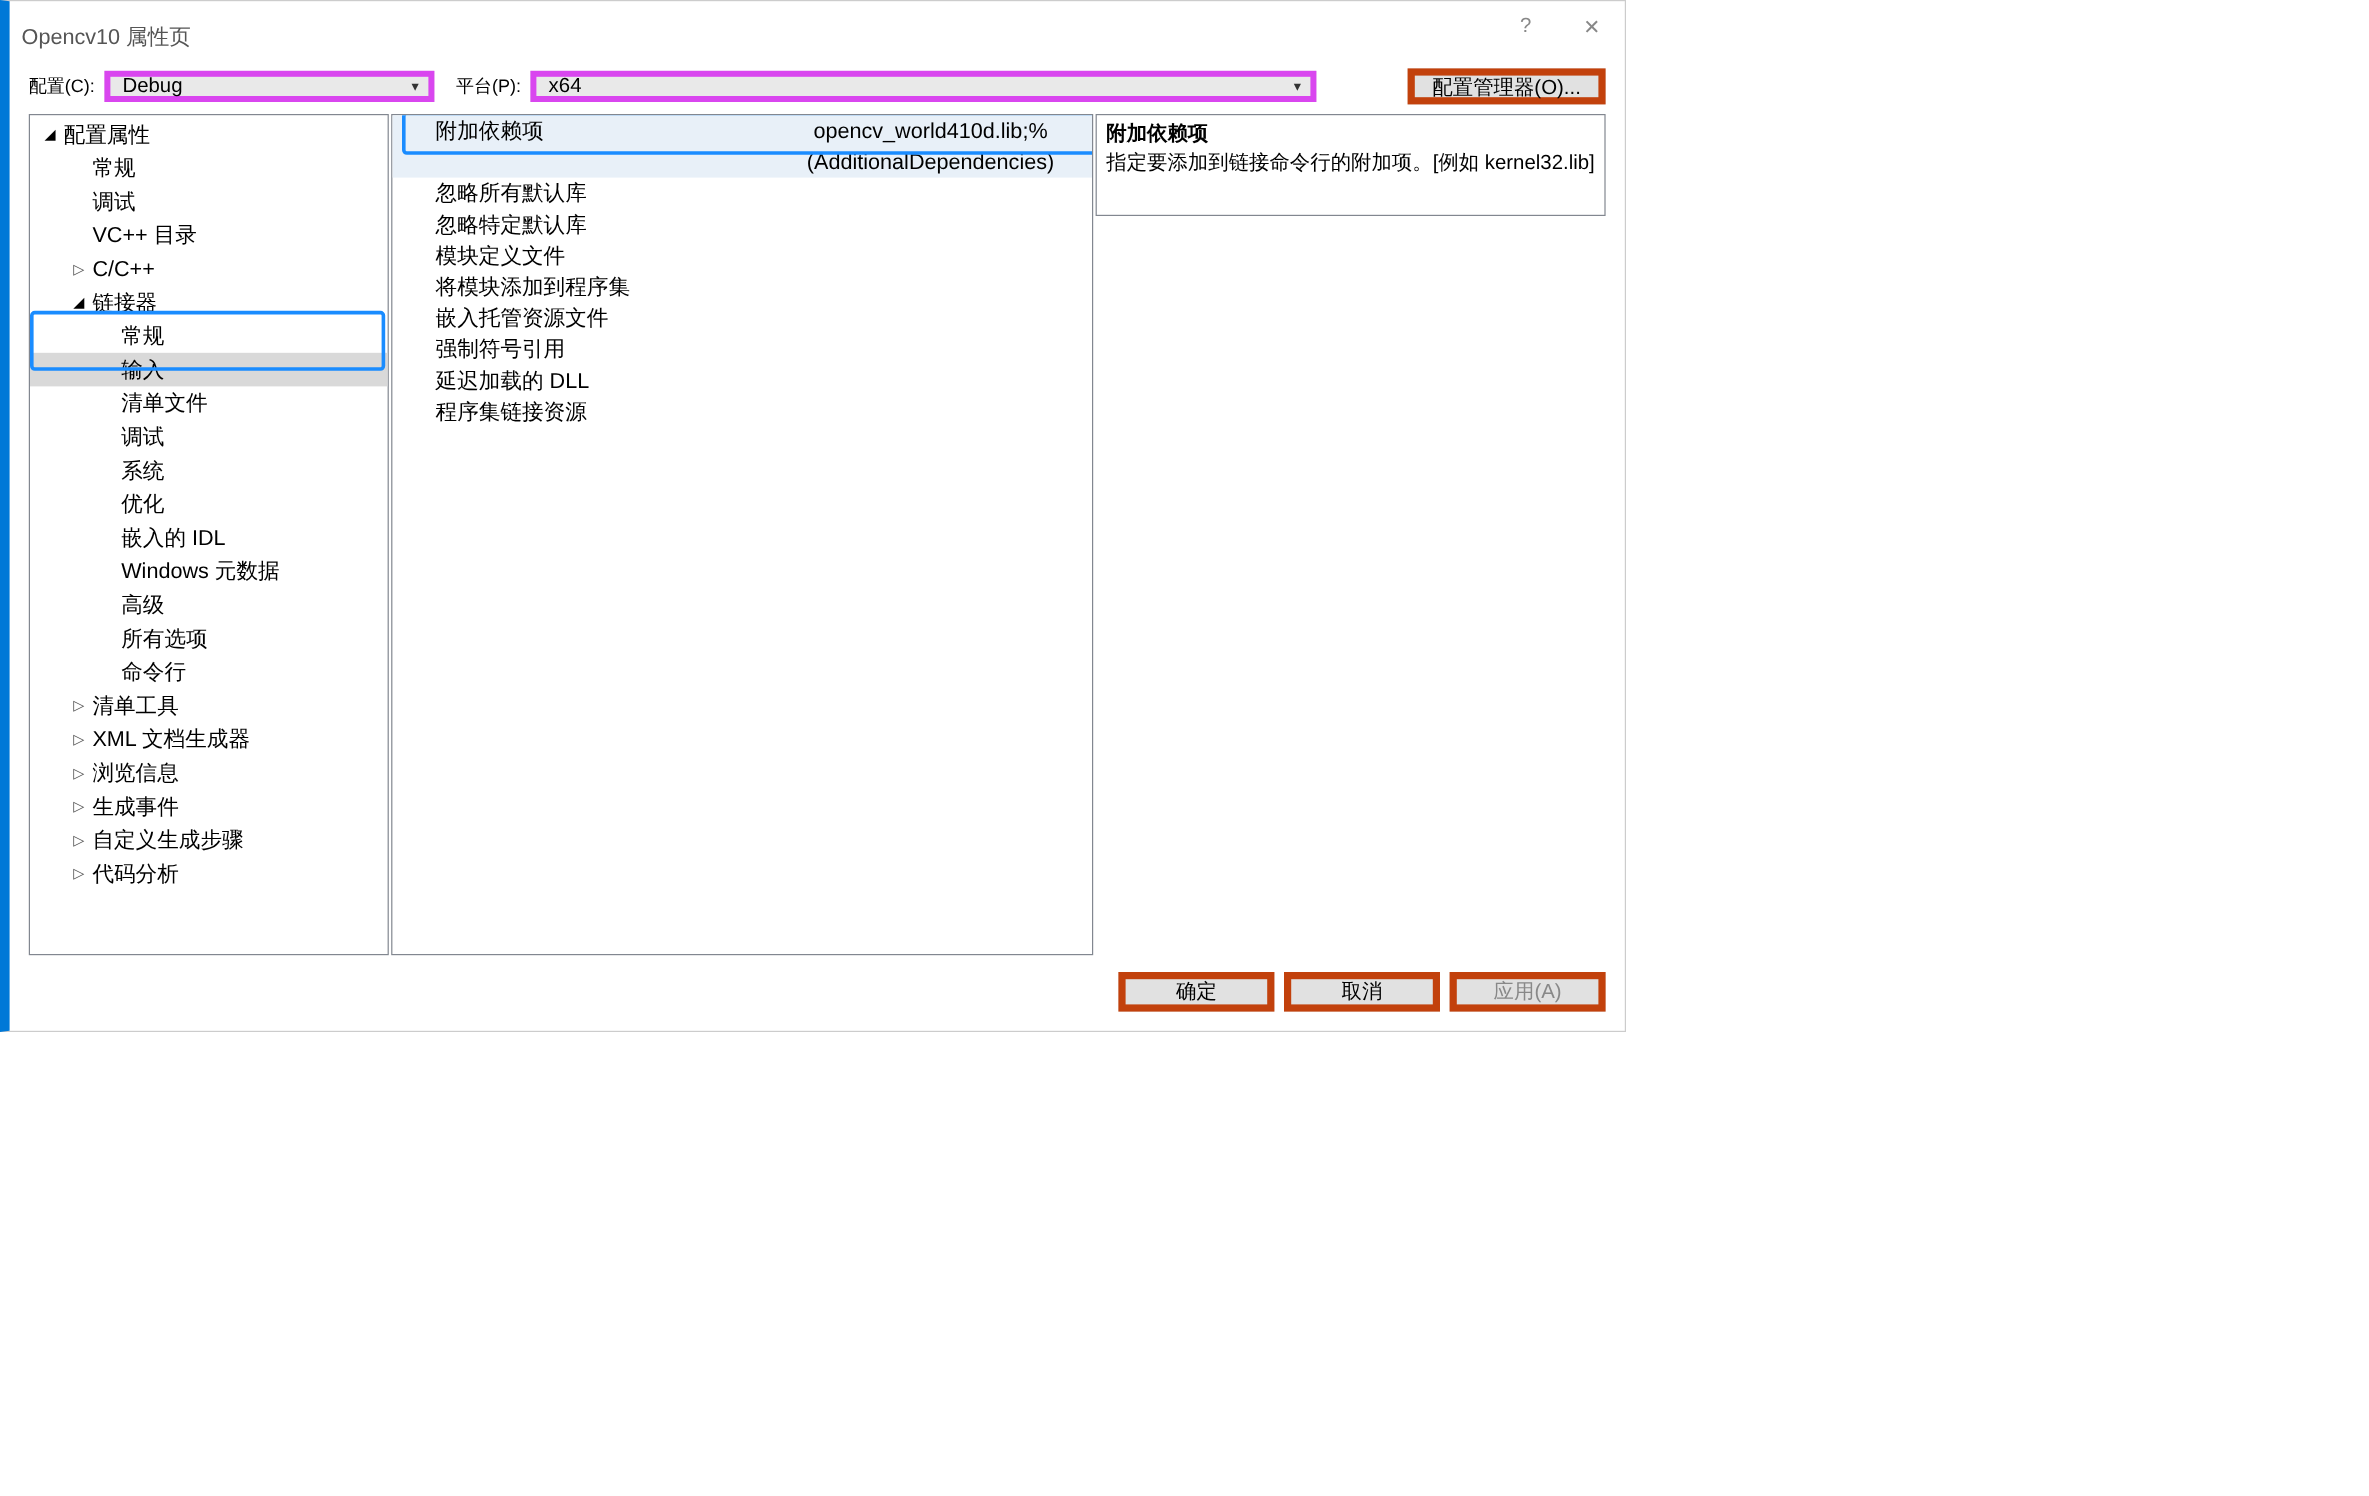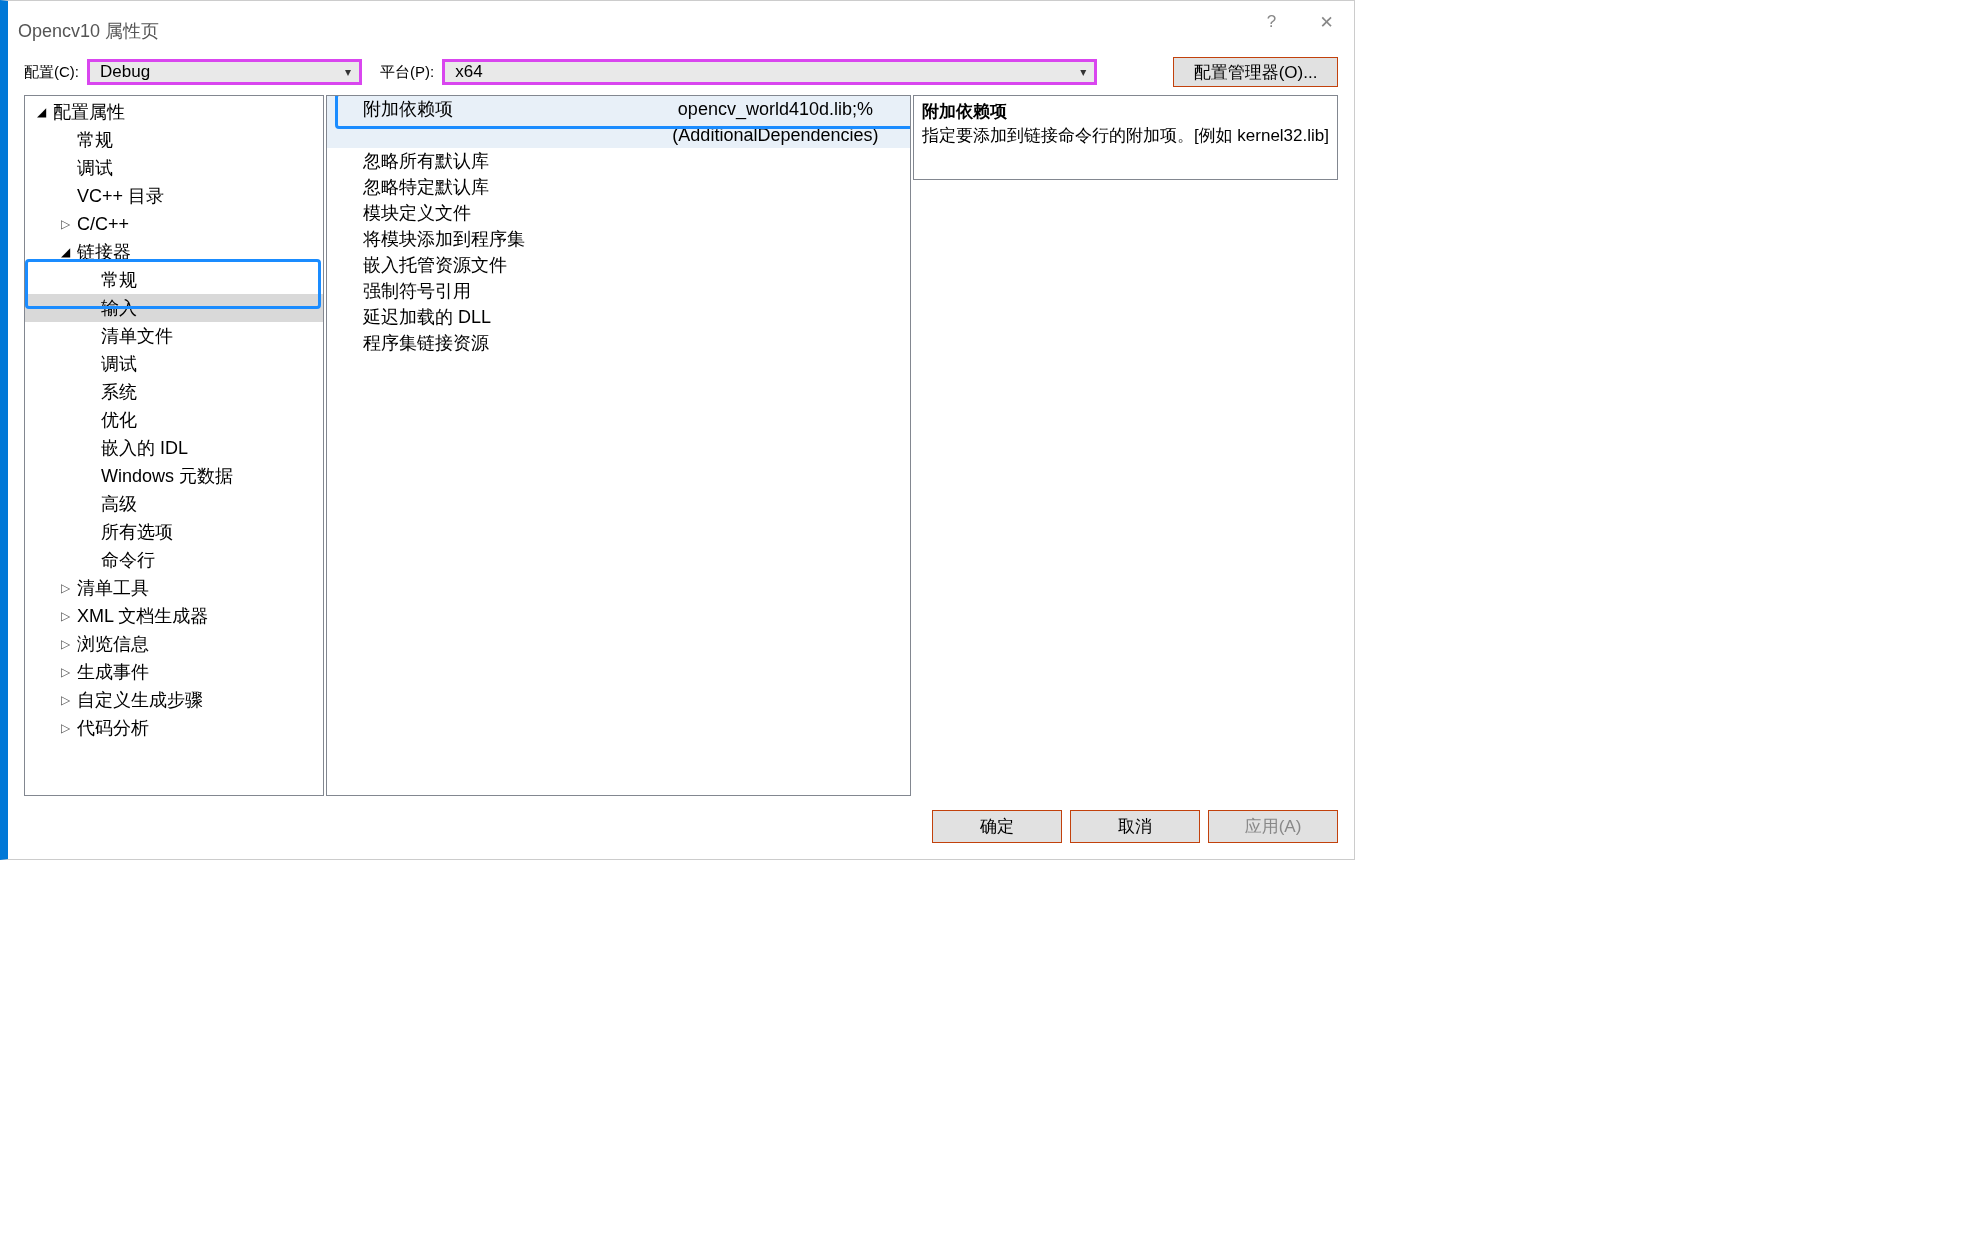--- a/index.html
+++ b/index.html
@@ -48,41 +48,41 @@
     cursor: pointer;
   }
   .top-row {
     display: flex;
     align-items: center;
     padding: 14px 16px 8px 16px;
     gap: 8px;
   }
   .label { font-size: 15px; color: #000; white-space: nowrap; }
   .combo {
-    border: 3px solid #d946ef;
+    border: 5px solid #d946ef;
     background: #e9e9e9;
     height: 26px;
     display: flex;
     align-items: center;
     padding: 0 10px;
     position: relative;
     font-size: 17px;
   }
   .combo .chevron {
     position: absolute;
     right: 8px;
     top: 50%;
     transform: translateY(-50%);
     font-size: 12px;
     color: #333;
   }
   .combo.config { width: 275px; }
   .combo.platform { width: 655px; }
   .btn {
-    border: 1px solid #c2410c;
+    border: 6px solid #c2410c;
     background: #e1e1e1;
     height: 30px;
     padding: 0 14px;
     font-size: 17px;
     display: flex;
     align-items: center;
     justify-content: center;
     cursor: pointer;
     white-space: nowrap;
   }

